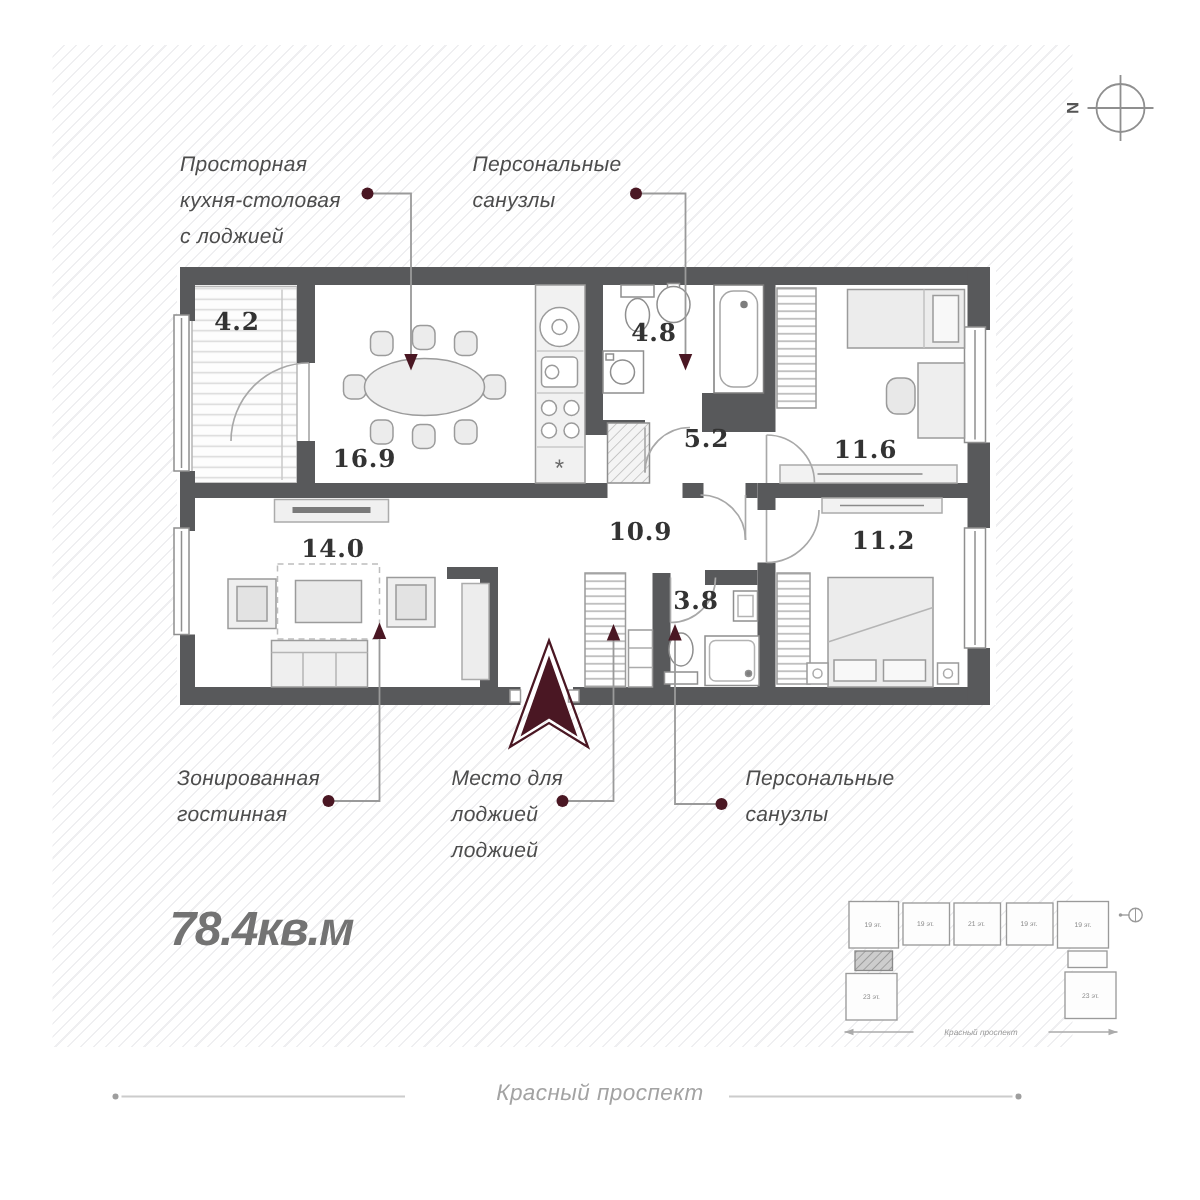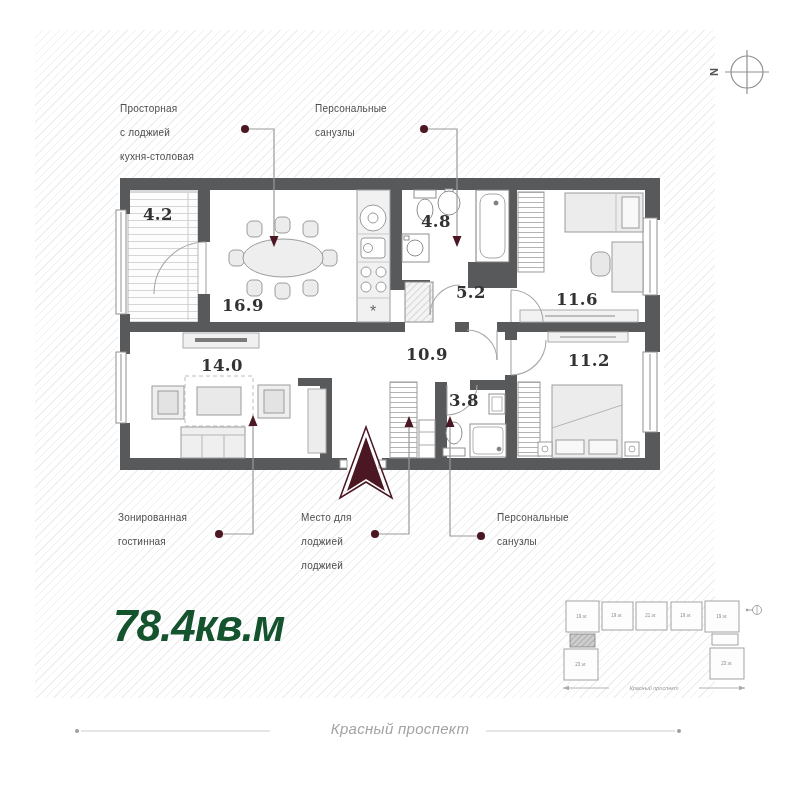--- a/index.html
+++ b/index.html
@@ -6,26 +6,26 @@
   body{
     width:800px;height:800px;position:relative;background:#ffffff;
     font-family:"Liberation Sans",sans-serif;overflow:hidden;
   }
   .hatch-bg{
     position:absolute;left:35px;top:30px;width:680px;height:668px;
     background:repeating-linear-gradient(135deg,#ffffff 0 5px,#efeff1 5px 6px);
   }
   svg.plan{position:absolute;left:0;top:0;}
   .callout{
-    position:absolute;font-size:10px;color:#4d4d4d;
+    position:absolute;font-size:14px;font-style:italic;color:#4d4d4d;
     line-height:24px;letter-spacing:.2px;white-space:nowrap;
   }
   .total-area{
     position:absolute;left:113px;top:601px;
-    font-size:44px;font-weight:bold;font-style:italic;color:#14532d;letter-spacing:-1px;
+    font-size:32px;font-weight:bold;font-style:italic;color:#737373;letter-spacing:-1px;
   }
   .street-label{
     position:absolute;left:0;right:0;top:720px;text-align:center;
     font-size:15px;font-style:italic;color:#a3a3a3;letter-spacing:.3px;
   }
 </style>
 </head>
 <body>
 
 <div class="hatch-bg"></div>
@@ -306,22 +306,22 @@
   <g>
     <circle cx="77" cy="731" r="2" fill="#9e9e9e"></circle>
     <line x1="81" y1="731" x2="270" y2="731" stroke="#cccccc" stroke-width="1.2"></line>
     <line x1="486" y1="731" x2="675" y2="731" stroke="#cccccc" stroke-width="1.2"></line>
     <circle cx="679" cy="731" r="2" fill="#9e9e9e"></circle>
   </g>
 </svg>
 
 <div class="callout" style="left:120px;top:97px">
   <div>Просторная</div>
+  <div>кухня-столовая</div>
   <div>с лоджией</div>
-  <div>кухня-столовая</div>
 </div>
 
 <div class="callout" style="left:315px;top:97px">
   <div>Персональные</div>
   <div>санузлы</div>
 </div>
 
 <div class="callout" style="left:118px;top:506px">
   <div>Зонированная</div>
   <div>гостинная</div>

